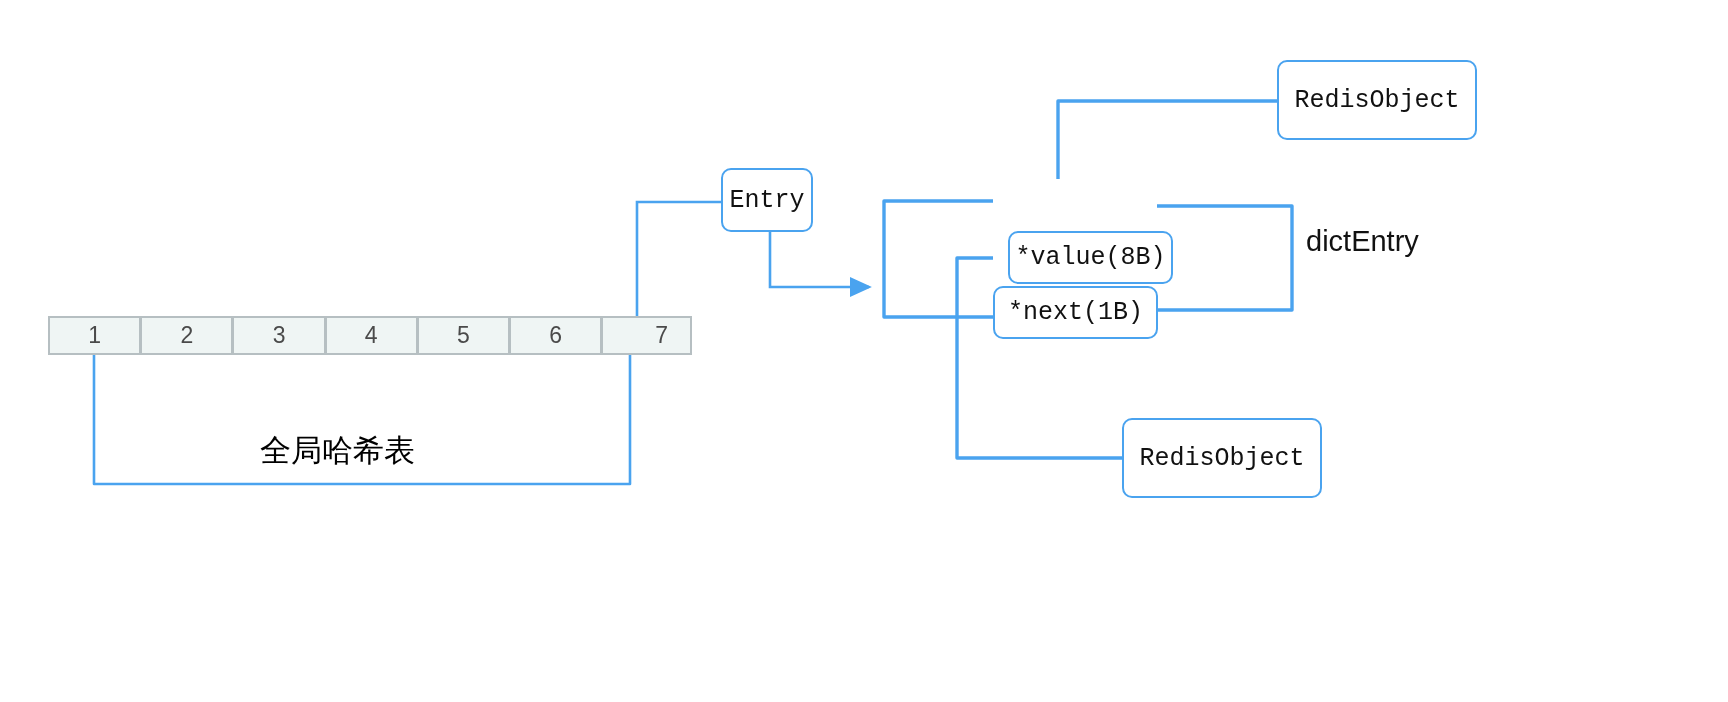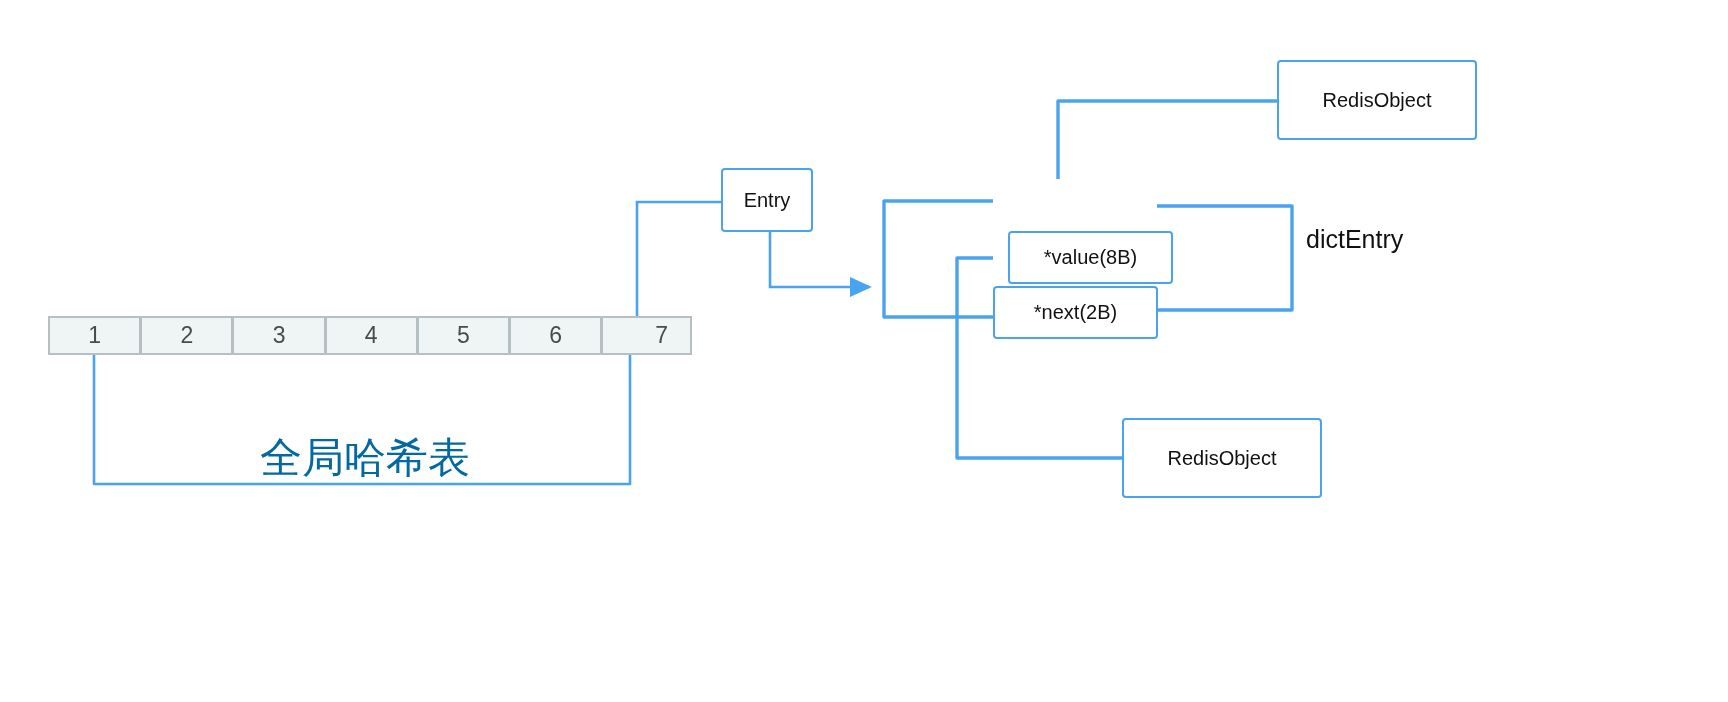--- a/index.html
+++ b/index.html
@@ -20,27 +20,27 @@
     top: 0;
     left: 0;
     width: 1728px;
     height: 702px;
   }
   .rbox {
     position: absolute;
     box-sizing: border-box;
     background: #ffffff;
     border: 2px solid #4aa3ef;
-    border-radius: 4px;
+    border-radius: 10px;
     display: flex;
     align-items: center;
     justify-content: center;
     color: #111111;
-    font-size: 20px;
-    font-family: Liberation Sans, sans-serif;
+    font-size: 25px;
+    font-family: Liberation Mono, monospace;
     white-space: nowrap;
     z-index: 4;
   }
   .hashtable {
     position: absolute;
     display: flex;
     box-sizing: border-box;
     background: #b6bfc2;
     border: 2px solid #b6bfc2;
     z-index: 3;
@@ -58,29 +58,29 @@
     height: 100%;
   }
   .hcell:last-child { margin-right: 0; }
   .hcell.lastnum {
     justify-content: flex-end;
     padding-right: 22px;
   }
   .plain-label {
     position: absolute;
     color: #111111;
-    font-size: 25px;
+    font-size: 29px;
     font-family: "Liberation Sans", "DejaVu Sans", sans-serif;
     white-space: nowrap;
     z-index: 4;
   }
   .cn-label {
     position: absolute;
-    color: #0369a1;
-    font-size: 42px;
+    color: #000000;
+    font-size: 31px;
     font-family: Liberation Sans, sans-serif;
     white-space: nowrap;
     z-index: 4;
   }
 </style>
 </head>
 <body>
 
 <div id="canvas">
 
@@ -114,20 +114,20 @@
     <div class="hcell" style="width:91px;">5</div>
     <div class="hcell" style="width:91px;">6</div>
     <div class="hcell lastnum" style="width:88px;">7</div>
   </div>
 
   <div class="cn-label" style="left:260px; top:430px;">全局哈希表</div>
 
   <div class="rbox" style="left:721px; top:168px; width:92px; height:64px;text-align:right;">Entry</div>
 
   <div class="rbox" style="left:993px; top:231px; width:165px; height:53px;margin-left:15px;">*value(8B)</div>
-  <div class="rbox" style="left:993px; top:286px; width:165px; height:53px;">*next(2B)</div>
+  <div class="rbox" style="left:993px; top:286px; width:165px; height:53px;">*next(1B)</div>
 
   <div class="plain-label" style="left:1306px; top:225px;">dictEntry</div>
 
   <div class="rbox" style="left:1277px; top:60px; width:200px; height:80px;">RedisObject</div>
   <div class="rbox" style="left:1122px; top:418px; width:200px; height:80px;">RedisObject</div>
 
 </div>
 
 </body></html>

